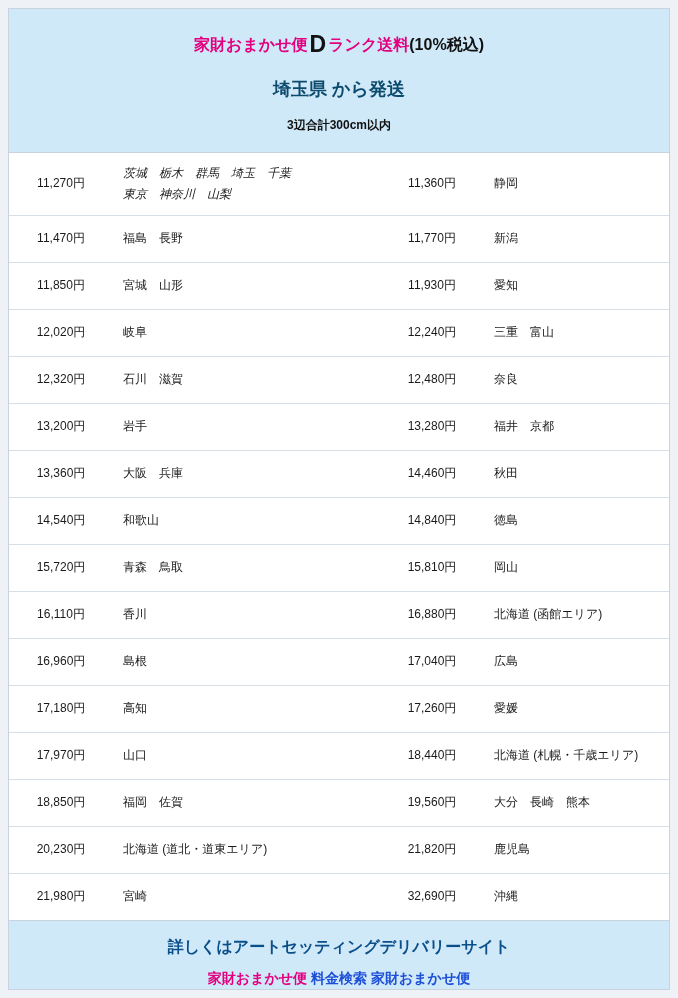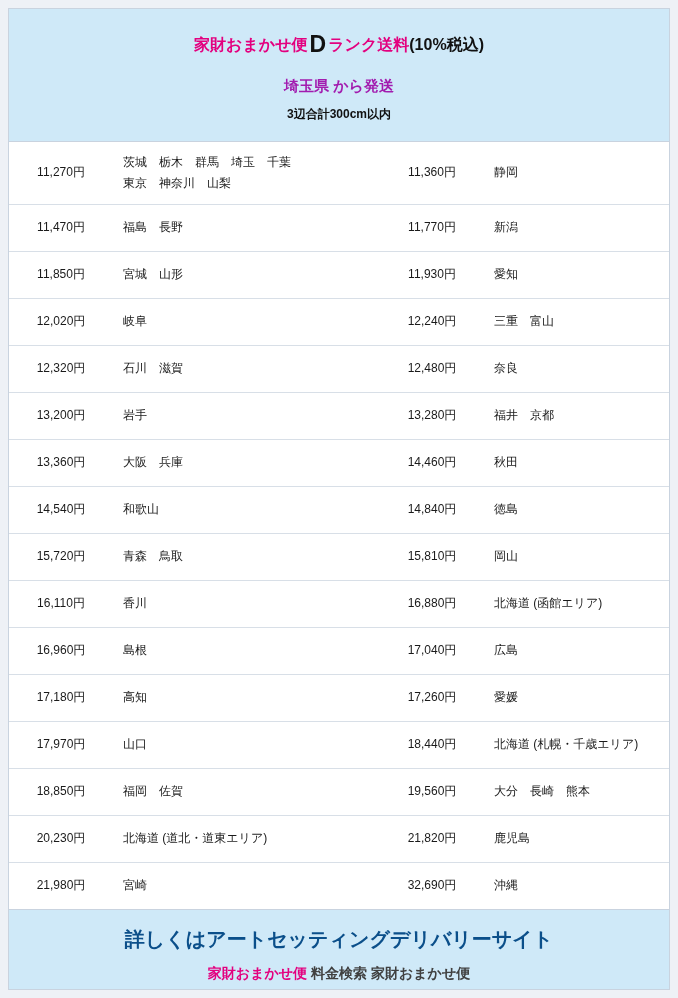--- a/index.html
+++ b/index.html
@@ -54,24 +54,24 @@
     color: #111;
     font-size: 23px;
     font-weight: bold;
     vertical-align: -2px;
     padding: 0 2px;
   }
   .hl-blk {
     color: #111;
   }
   .header-line2 {
-    font-size: 15px;
-    font-weight: bold;
-    color: #a21caf;
-    margin-bottom: 10px;
+    font-size: 18px;
+    font-weight: bold;
+    color: #0c4a6e;
+    margin-bottom: 16px;
   }
   .header-line3 {
     font-size: 12px;
     font-weight: bold;
     color: #111;
   }
   
   .rates {
     flex: 1 1 auto;
     width: 100%;
@@ -97,47 +97,48 @@
     margin-left: 12px;
   }
   .col-area {
     width: 247px;
     text-align: left;
     font-size: 12px;
     line-height: 1.75;
   }
   .col-area .two-line span {
     display: inline-block;
+    font-style: italic;
   }
   .row-tall td {
     height: 62px;
   }
   
   .footer {
     background: #cfe9f8;
     border-top: 1px solid #c9d3df;
     padding: 16px 10px 18px 10px;
     text-align: center;
   }
   .footer-line1 {
-    font-size: 20px;
+    font-size: 16px;
     font-weight: bold;
     color: #0b4f8a;
     margin-bottom: 12px;
   }
   .footer-line2 {
     font-size: 14px;
     font-weight: bold;
     color: #0b4f8a;
   }
   .footer-line2 .pink {
     color: #e3007f;
   }
   .footer-line2 .blue {
-    color: #404040;
+    color: #1d4ed8;
   }
 </style>
 </head>
 <body>
 
 <div class="page">
   <div class="card">
 
     <div class="header">
       <div class="header-line1">

